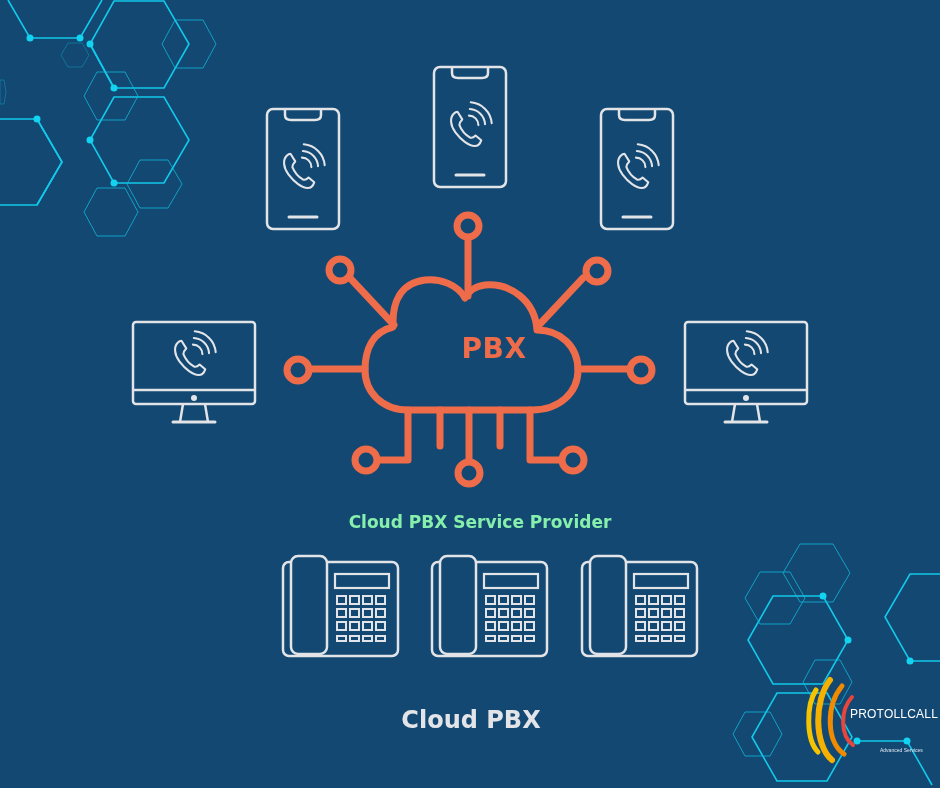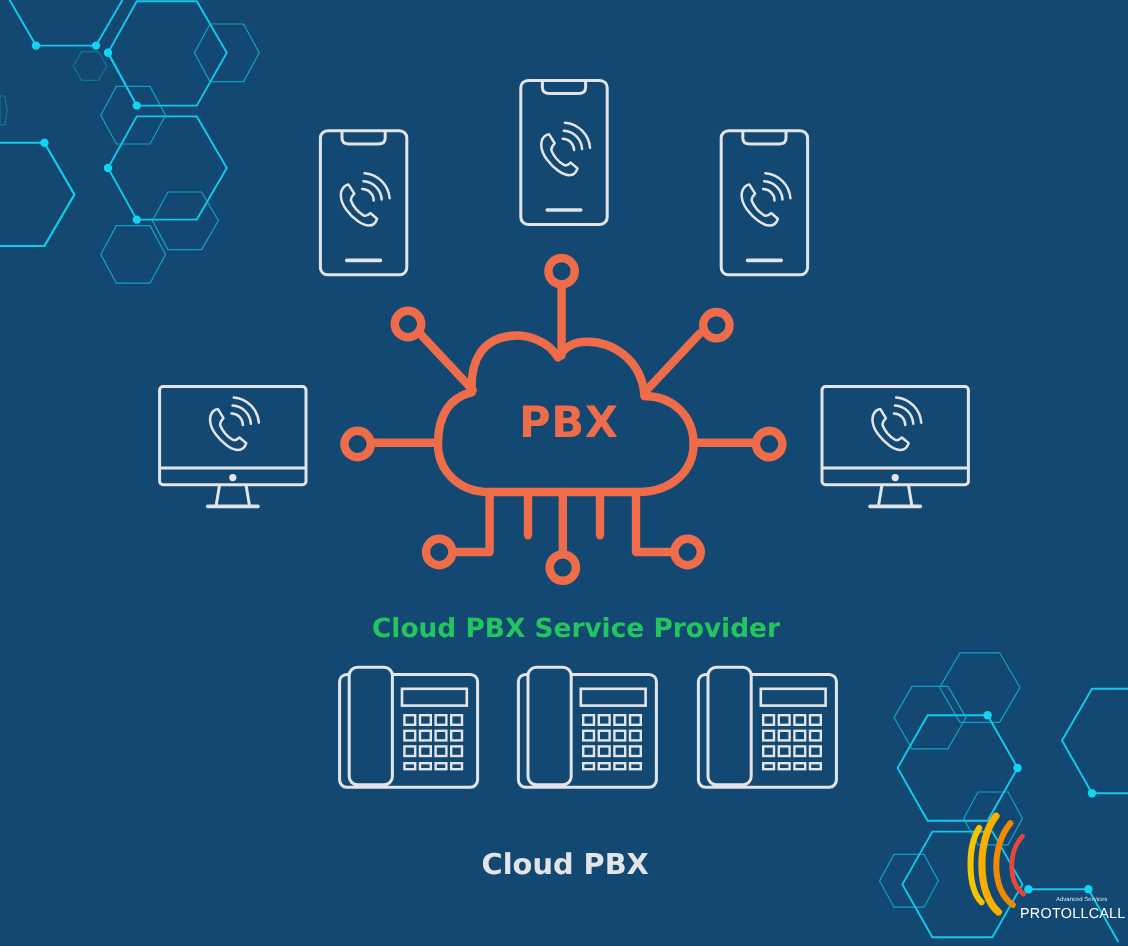--- a/index.html
+++ b/index.html
@@ -4,24 +4,24 @@
 <style>
   html, body { margin: 0; padding: 0; }
   body {
     width: 940px; height: 788px; overflow: hidden;
     background: #124872;
     font-family: "DejaVu Sans", sans-serif;
     position: relative;
   }
   .layer { position: absolute; left: 0; top: 0; }
   .txt { position: absolute; left: 0; width: 940px; text-align: center; font-weight: bold; }
-  .hub-label { font-size: 36px; color: #ef6c4a; top: 332px; left: 384px; width: 180px; letter-spacing: 0.5px; }
-  .subtitle { font-size: 22px; color: #22c55e; top: 512px; left: 290px; width: 380px; }
+  .hub-label { font-size: 28px; color: #ef6c4a; top: 332px; left: 404px; width: 180px; letter-spacing: 0.5px; }
+  .subtitle { font-size: 17px; color: #86efac; top: 512px; left: 290px; width: 380px; }
   .title { font-size: 24px; color: #e2e4e8; top: 706px; left: 356px; width: 230px; }
-  .logo-text { position: absolute; left: 850px; top: 754px; font-family: "Liberation Sans", sans-serif; font-size: 12px; color: #ffffff; letter-spacing: 0.2px; }
+  .logo-text { position: absolute; left: 850px; top: 707px; font-family: "Liberation Sans", sans-serif; font-size: 12px; color: #ffffff; letter-spacing: 0.2px; }
   .logo-sub { position: absolute; left: 880px; top: 747px; font-family: "Liberation Sans", sans-serif; font-size: 5px; color: #e0e8f0; }
 </style>
 </head>
 <body>
 
 <svg class="layer" width="940" height="788">
   <g fill="none" stroke="#13c8ea" stroke-width="1.6">
 
     <polyline points="8,0 30,38 80,38 102,0"></polyline>
     <polygon points="114,1 164,1 189,44 164,88 114,88 90,44"></polygon>

